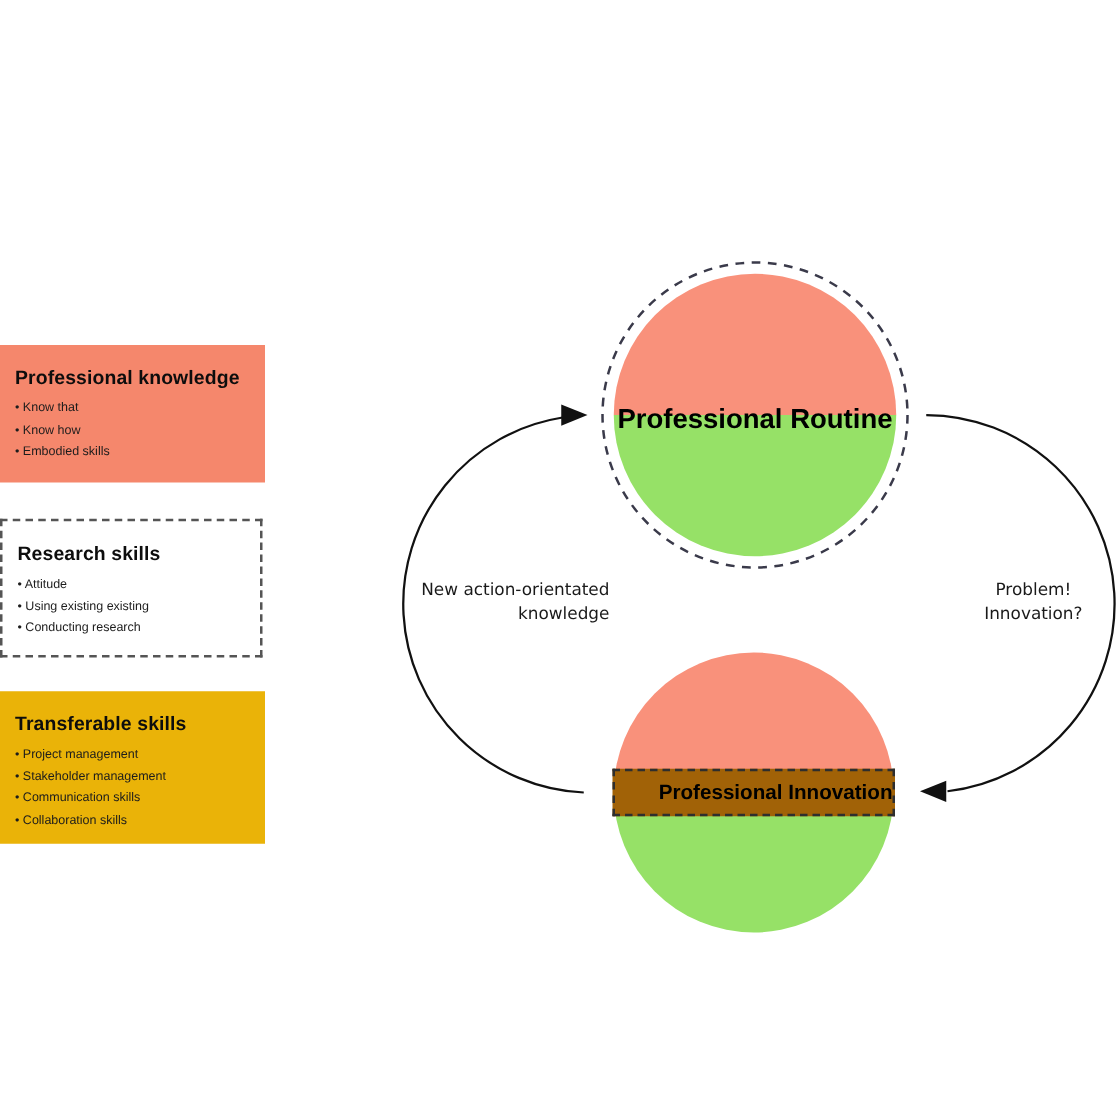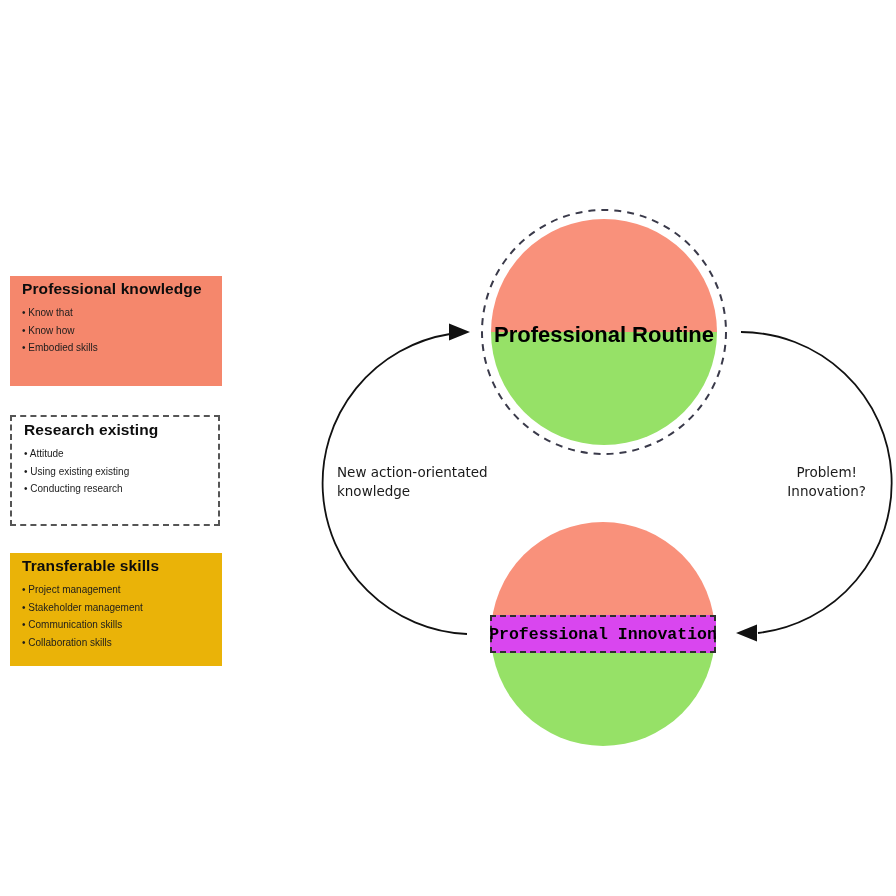--- a/index.html
+++ b/index.html
@@ -8,24 +8,24 @@
     width: 896px;
     height: 896px;
     background: #ffffff;
     overflow: hidden;
     font-family: "Liberation Sans", sans-serif;
   }
 
   
   .legend-box {
     position: absolute;
-    left: 10px;
+    left: 0;
     width: 212px;
     box-sizing: border-box;
-    padding: 4px 12px 10px 12px;
+    padding: 18px 12px 10px 12px;
   }
   .legend-box.salmon { background: #F5876C; }
   .legend-box.green  { background: #eab308; }
   .legend-box.dashed { background: #ffffff; border: 2px dashed #555555; width: 210px; }
 
   .legend-title {
     margin: 0 0 6px 0;
     font-size: 15.5px;
     font-weight: 700;
     color: #0d0d0d;
@@ -66,43 +66,42 @@
     color: #000000;
     white-space: nowrap;
   }
   .node-box-innovation {
     position: absolute;
     left: 490px;
     top: 615px;
     width: 226px;
     height: 38px;
     box-sizing: border-box;
-    background: #d946ef;
+    background: #a16207;
     border: 2px dashed #2e2e2e;
     display: flex;
     align-items: center;
-    justify-content: center;
-    font-family: Liberation Mono, monospace;
+    justify-content: flex-end;
   }
   .node-box-innovation span {
     font-size: 16.5px;
     font-weight: 700;
     color: #000000;
     white-space: nowrap;
   }
   .arc-label {
     position: absolute;
     font-family: "DejaVu Sans", sans-serif;
     font-size: 13.5px;
     font-weight: 400;
     line-height: 18.5px;
     color: #1a1a1a;
     white-space: pre-line;
   }
-  #label-new-knowledge { left: 337px; top: 463px; text-align: left; }
+  #label-new-knowledge { left: 337px; top: 463px; text-align: right; }
   #label-problem       { right: 30px; top: 463px; text-align: center; }
 </style>
 </head>
 <body>
 
 <div class="canvas">
 
   <svg class="diagram-svg" viewBox="0 0 896 896" xmlns="http://www.w3.org/2000/svg">
 
     <circle cx="604" cy="332" r="122" fill="none" stroke-width="2" stroke-dasharray="7 6" stroke="#3a3a4a"></circle>
@@ -123,21 +122,21 @@
   <div class="legend-box salmon" id="box-knowledge">
     <h3 class="legend-title">Professional knowledge</h3>
     <ul class="legend-list">
       <li>Know that</li>
       <li>Know how</li>
       <li>Embodied skills</li>
     </ul>
   </div>
 
   <div class="legend-box dashed" id="box-research">
-    <h3 class="legend-title">Research existing</h3>
+    <h3 class="legend-title">Research skills</h3>
     <ul class="legend-list">
       <li>Attitude</li>
       <li>Using existing existing</li>
       <li>Conducting research</li>
     </ul>
   </div>
 
   <div class="legend-box green" id="box-transferable">
     <h3 class="legend-title">Transferable skills</h3>
     <ul class="legend-list">

